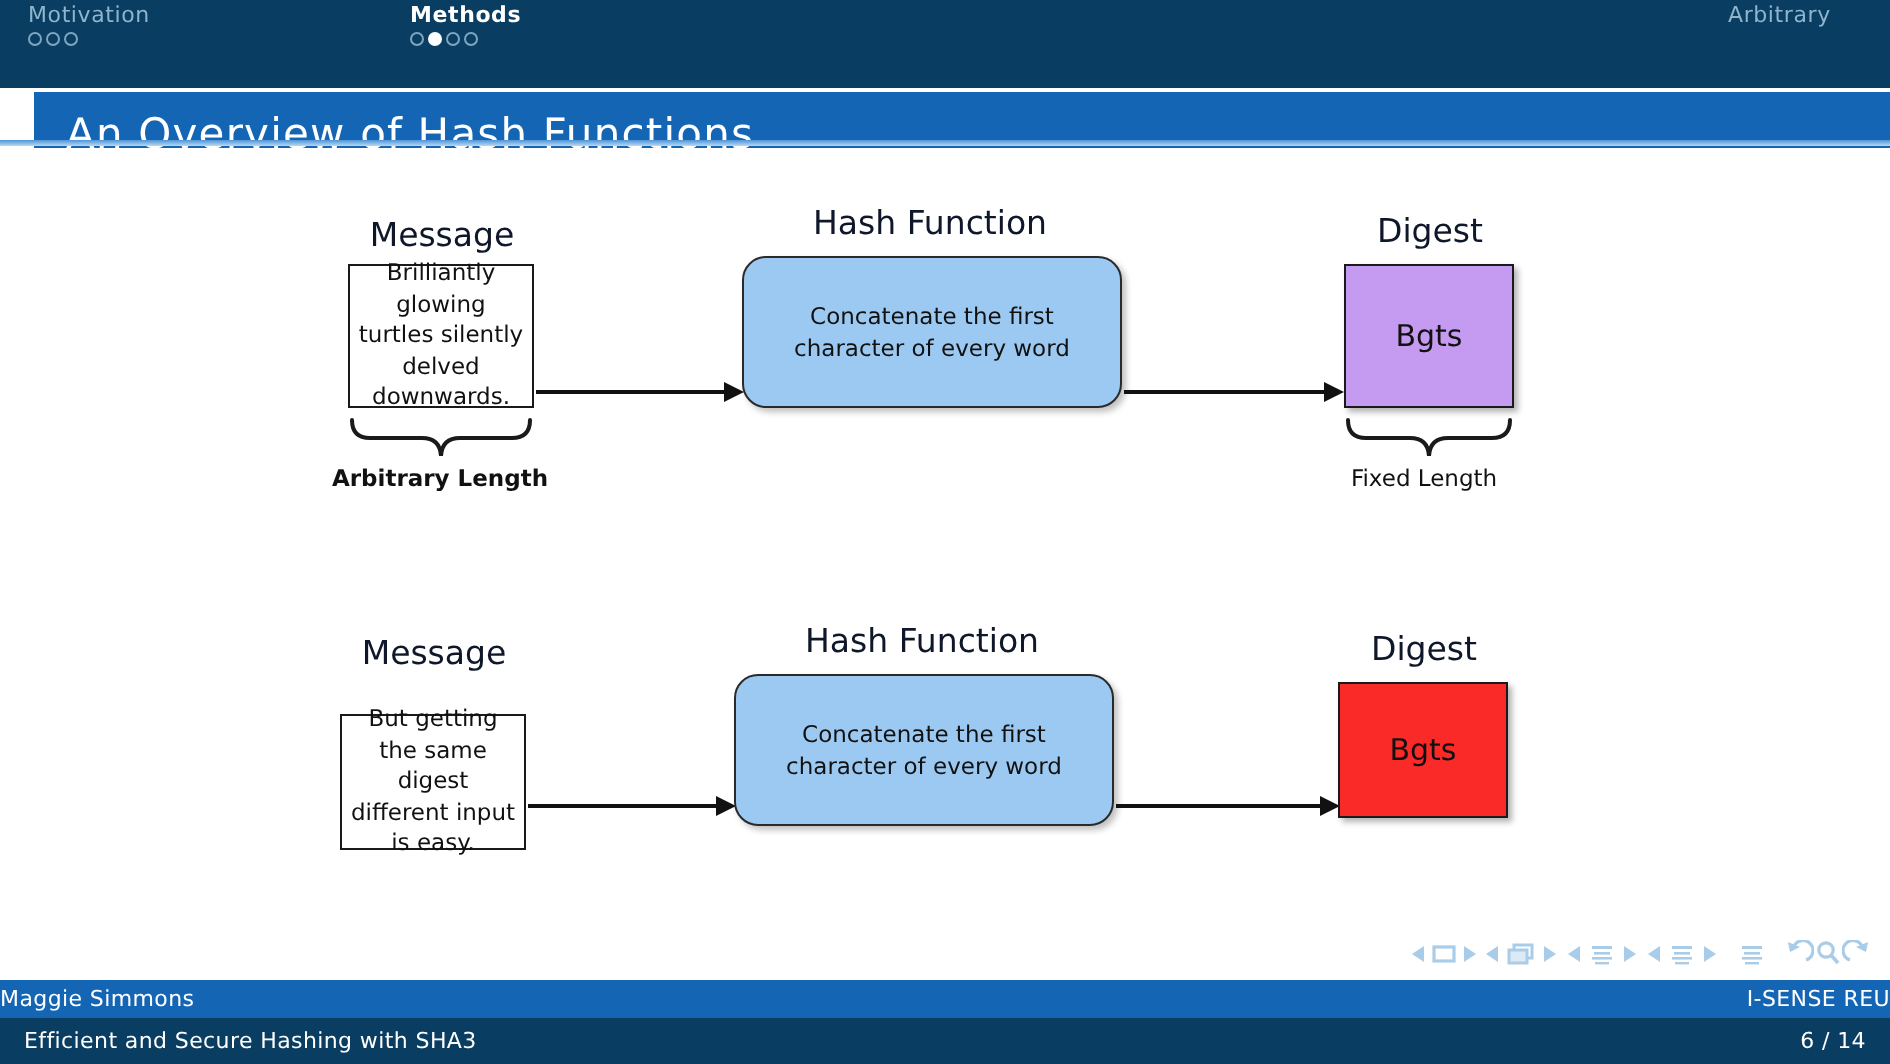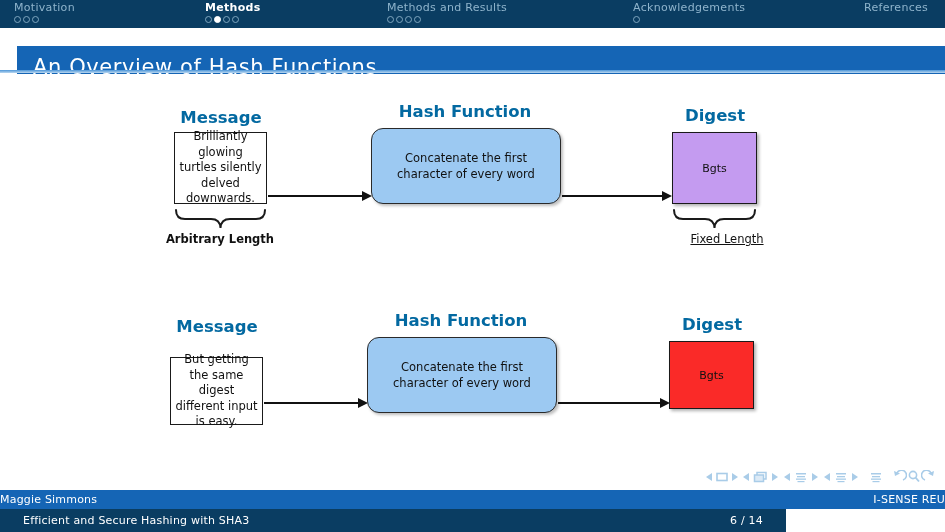--- a/index.html
+++ b/index.html
@@ -11,21 +11,21 @@
     font-family: "DejaVu Sans", sans-serif;
     overflow: hidden;
     position: relative;
   }
 
   
   .navbar {
     position: absolute;
     top: 0; left: 0;
     width: 945px;
-    height: 28px;
+    height: 44px;
     background: #0A3D62;
     display: flex;
     align-items: flex-start;
   }
   .nav-section {
     position: absolute;
     top: 2px;
     display: flex;
     flex-direction: column;
     align-items: flex-start;
@@ -96,22 +96,22 @@
     left: 0;
     width: 945px;
   }
   .diagram.row1 { top: 34px; }
   .diagram.row2 { top: 243px; }
 
   
   .col-heading {
     position: absolute;
     font-size: 16.5px;
-    font-weight: bold;
-    color: #0369a1;
+    font-weight: normal;
+    color: #0f172a;
     white-space: nowrap;
   }
 
   
   .message-box {
     position: absolute;
     border: 1.4px solid #1a1a1a;
     background: #ffffff;
     display: flex;
     flex-direction: column;
@@ -140,21 +140,21 @@
     box-shadow: 2px 2px 3px rgba(0,0,0,0.25);
   }
 
   
   .digest-box {
     position: absolute;
     border: 1.6px solid #1a1a1a;
     display: flex;
     align-items: center;
     justify-content: center;
-    font-size: 11px;
+    font-size: 15px;
     color: #111111;
     box-shadow: 2px 2px 3px rgba(0,0,0,0.3);
   }
 
   
   .arrow {
     position: absolute;
     height: 12px;
   }
 
@@ -189,26 +189,26 @@
     width: 945px; height: 19px;
     background: #1565B5;
     display: flex;
     align-items: center;
     justify-content: space-between;
     padding: 0 0;
   }
   .footer-bottom {
     position: absolute;
     bottom: 0; left: 0;
-    width: 786px; height: 23px;
+    width: 945px; height: 23px;
     background: #0A3D62;
     display: flex;
     align-items: center;
     justify-content: space-between;
-    padding: 0 23px;
+    padding: 0 12px;
   }
   .footer-text {
     font-size: 11px;
     color: #ffffff;
     letter-spacing: 0.2px;
     white-space: nowrap;
   }
 </style>
 </head>
 <body>
@@ -227,39 +227,24 @@
   <div class="nav-section active" style="left:205px;">
     <span class="nav-label">Methods</span>
     <span class="nav-dots">
       <span class="dot"></span>
       <span class="dot filled"></span>
       <span class="dot"></span>
       <span class="dot"></span>
     </span>
   </div>
 
-  <div class="nav-section" style="left:387px;">
-    <span class="nav-label">Methods and Results</span>
-    <span class="nav-dots">
-      <span class="dot"></span>
-      <span class="dot"></span>
-      <span class="dot"></span>
-      <span class="dot"></span>
-    </span>
-  </div>
-
-  <div class="nav-section" style="left:633px;">
-    <span class="nav-label">Acknowledgements</span>
-    <span class="nav-dots">
-      <span class="dot"></span>
-    </span>
-  </div>
+
 
   <div class="nav-section" style="left:864px;">
-    <span class="nav-label">References</span>
+    <span class="nav-label">Arbitrary</span>
   </div>
 
 </div>
 
 <div class="titlebar">
   <span class="titlebar-text">An Overview of Hash Functions</span>
 </div>
 <div class="title-underline"></div>
 
 <div class="slide-body">
@@ -293,21 +278,21 @@
 
     <div class="col-heading" style="left:670px; top:-2px; width:90px; text-align:center;">Digest</div>
 
     <div class="digest-box" id="digest-box-1" style="left:672px; top:24px; width:85px; height:72px; background:#C49BF0;">Bgts</div>
 
     <div class="brace-wrap" style="left:672px; top:100px;">
       <svg width="85" height="22" viewBox="0 0 85 22">
         <path d="M2,2 Q2,11 11,11 L33,11 Q42,11 42.5,20 Q43,11 52,11 L74,11 Q83,11 83,2" fill="none" stroke="#1a1a1a" stroke-width="2" stroke-linecap="round"></path>
       </svg>
     </div>
-    <div class="brace-label" style="left:667px; top:124px; width:120px;text-decoration:underline;">Fixed Length</div>
+    <div class="brace-label" style="left:652px; top:124px; width:120px;">Fixed Length</div>
 
   </div>
 
   <div class="diagram row2">
 
     <div class="col-heading" style="left:172px; top:0px; width:90px; text-align:center;">Message</div>
 
     <div class="message-box" style="left:170px; top:24px; width:93px; height:68px;margin-top:16px;">But getting the same digest different input is easy.</div>
 
     <svg class="arrow" style="left:264px; top:80px; width:104px;" width="104" height="12" viewBox="0 0 104 12">

